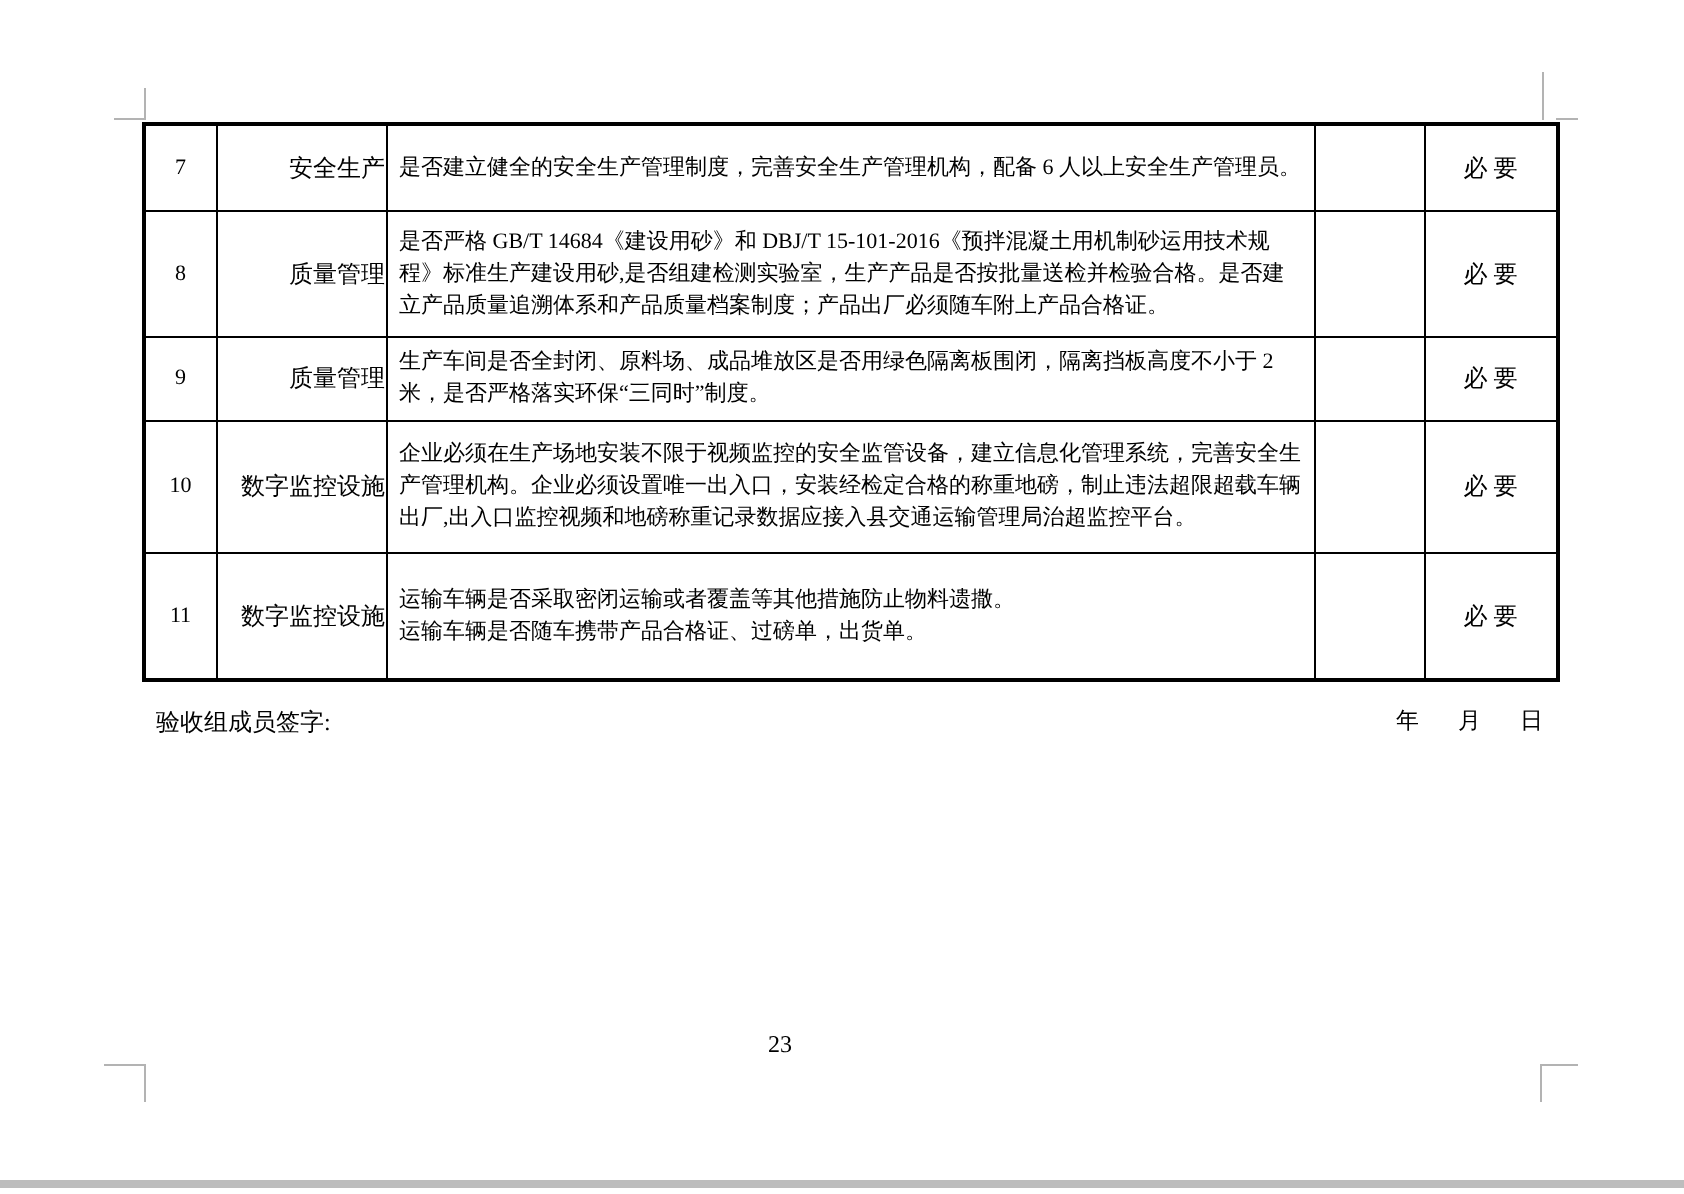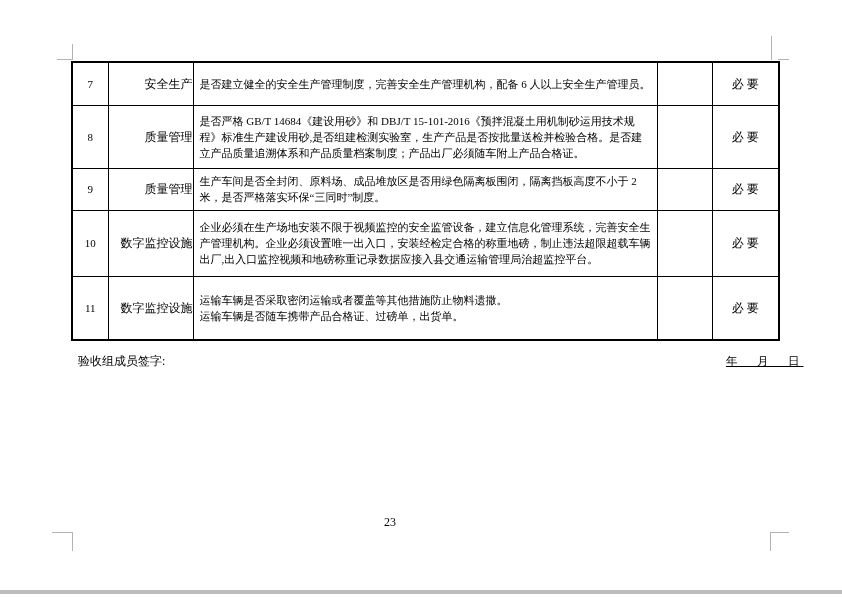--- a/index.html
+++ b/index.html
@@ -67,27 +67,26 @@
   .signature-label {
     position: absolute;
     left: 78px;
     top: 354px;
     font-size: 12px;
     line-height: 14px;
     white-space: nowrap;
   }
   .date-label {
     position: absolute;
-    left: 726px;
+    left: 698px;
     top: 354px;
     font-size: 11.5px;
     line-height: 14px;
     letter-spacing: 4px;
     white-space: nowrap;
-    text-decoration: underline;
   }
   .page-number {
     position: absolute;
     left: 0;
     top: 515px;
     width: 780px;
     text-align: center;
     font-size: 12px;
   }
   .page-bottom-edge {

